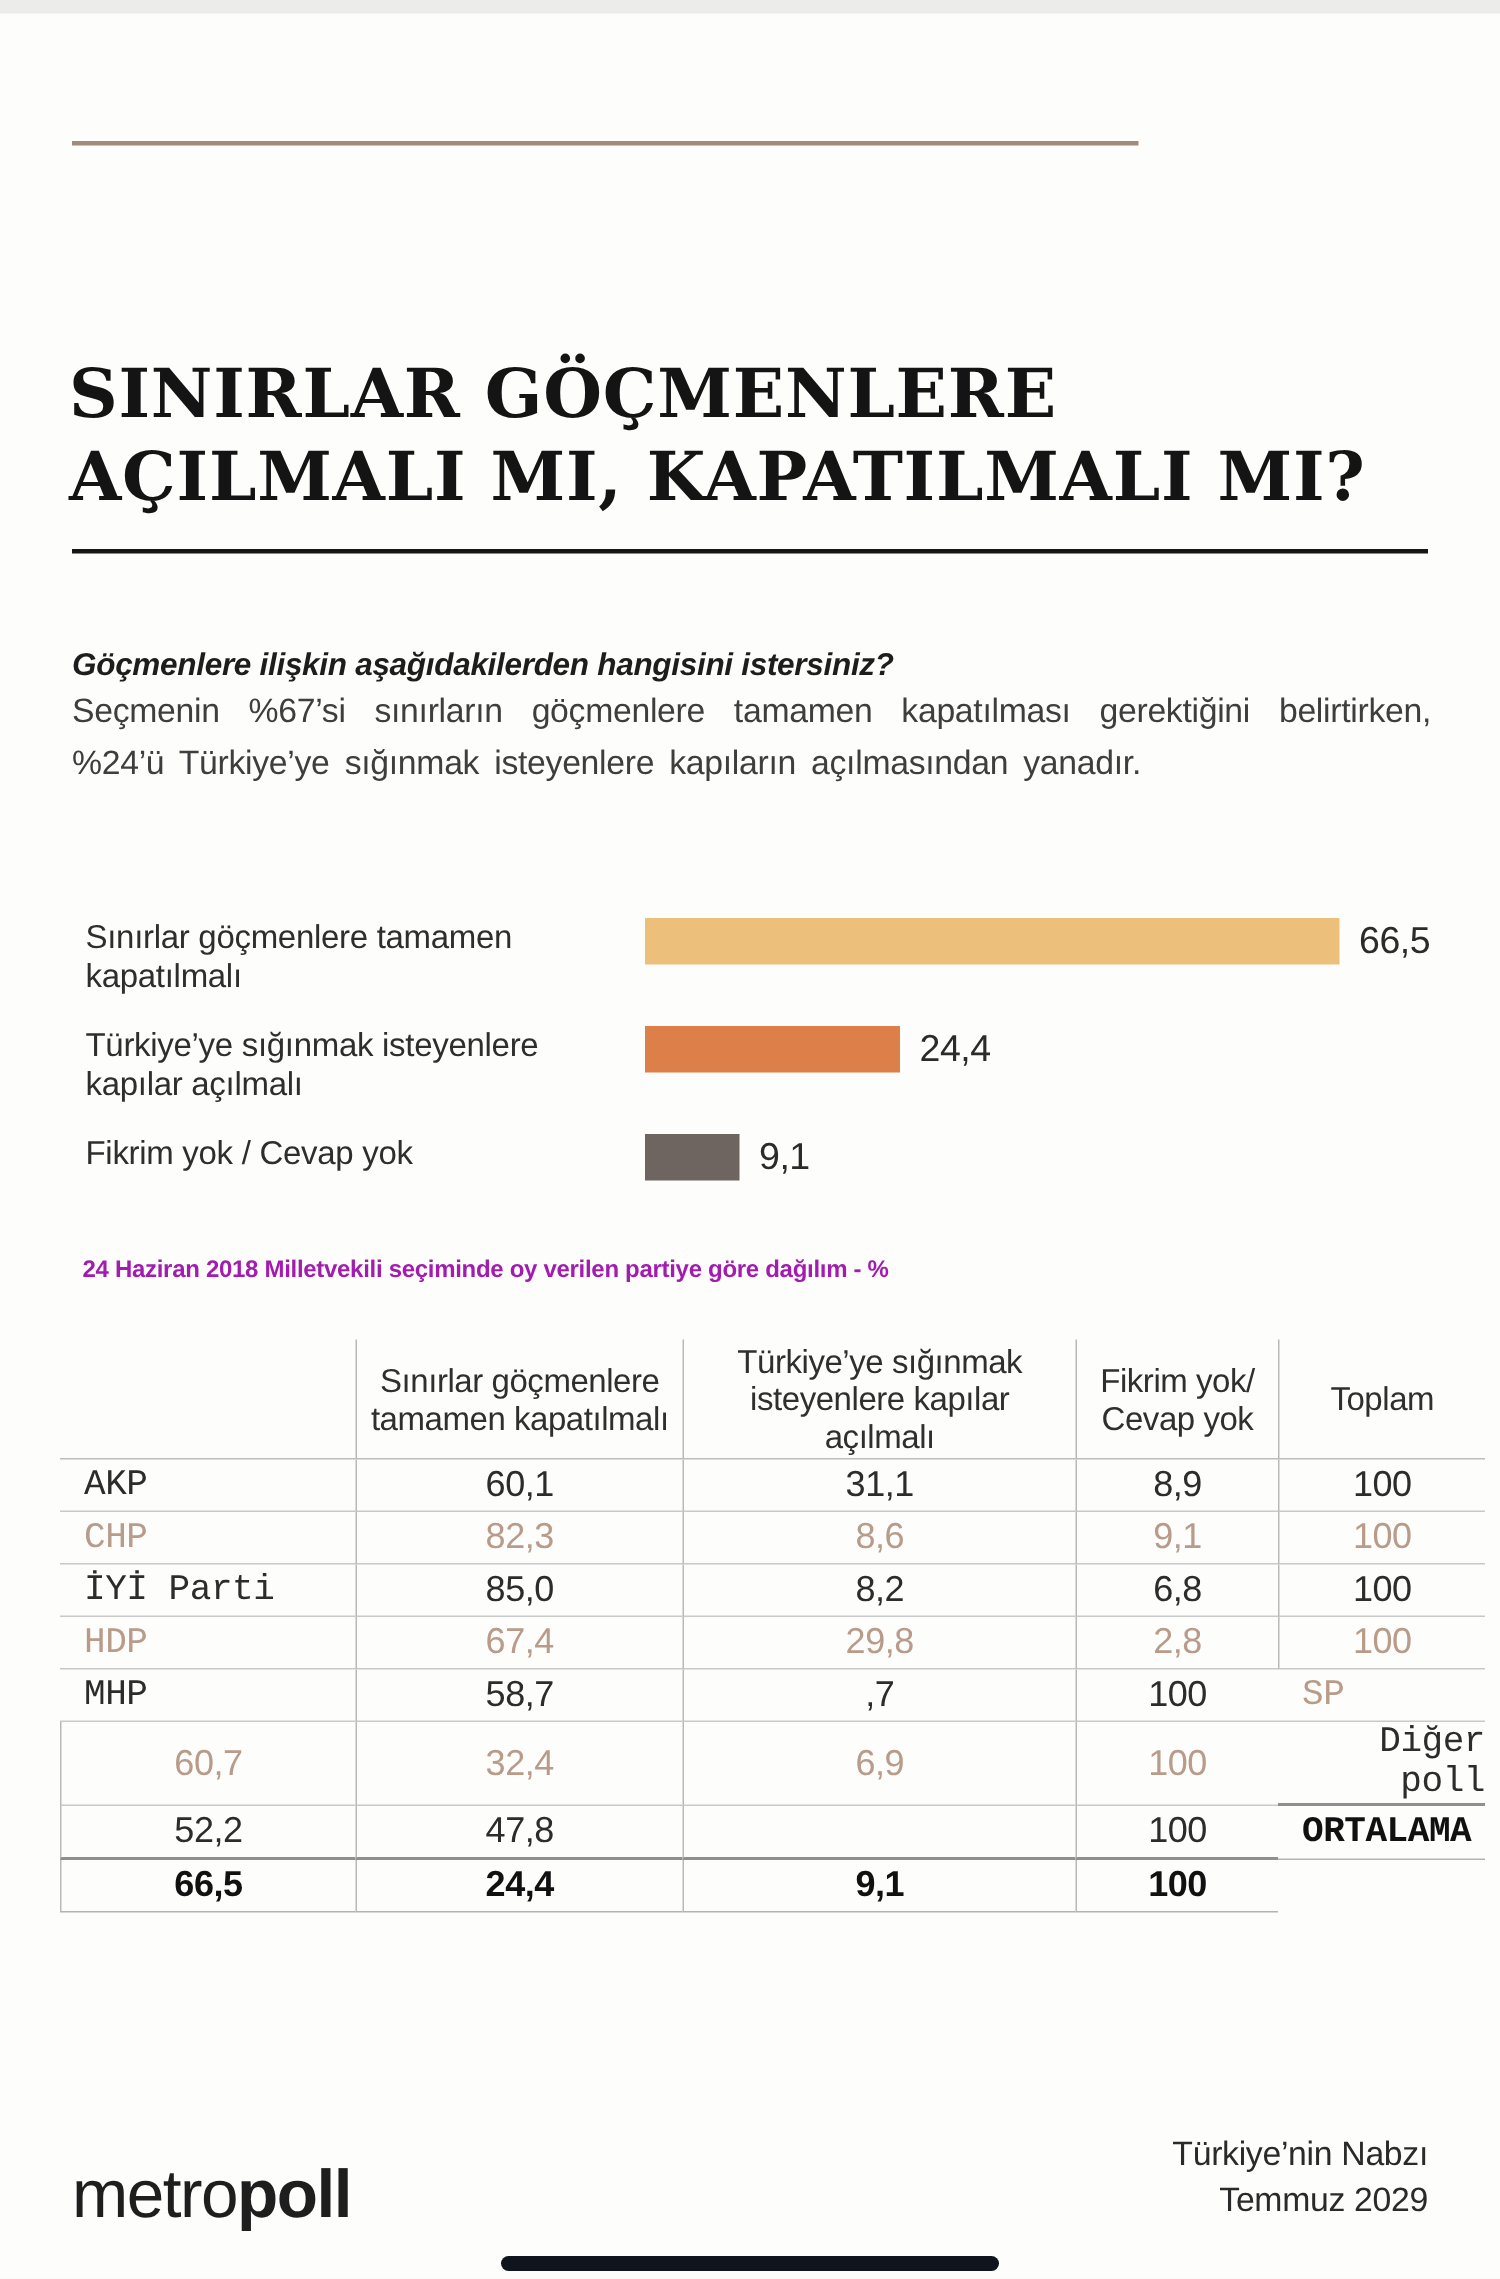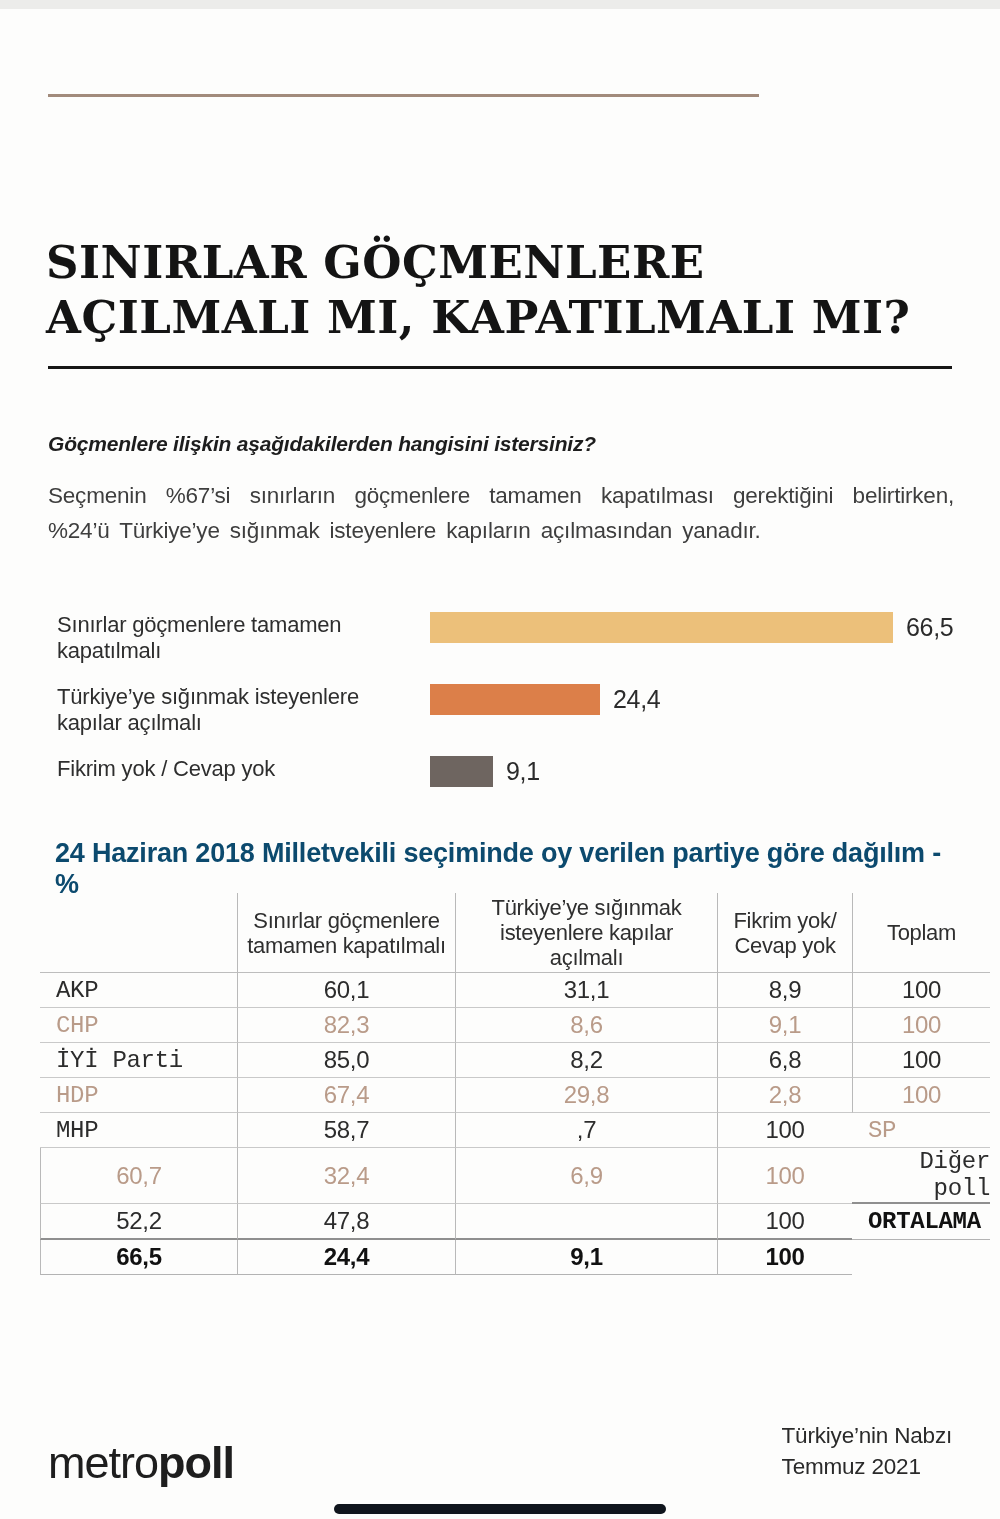--- a/index.html
+++ b/index.html
@@ -24,39 +24,39 @@
     position:absolute;left:46px;top:236px;margin:0;width:920px;
     font-family:"DejaVu Serif", serif;font-weight:700;
     font-size:45px;line-height:1.22;color:#141414;letter-spacing:0.5px;
   }
   .title-rule{position:absolute;left:48px;top:366px;width:904px;height:3px;background:#161616;}
   .question{
     position:absolute;left:48px;top:432px;width:900px;
     font-size:21px;font-weight:700;font-style:italic;color:#1d1d1d;letter-spacing:-0.2px;
   }
   .summary{
-    position:absolute;left:48px;top:478px;width:906px;margin:0;
+    position:absolute;left:48px;top:456px;width:906px;margin:0;
     font-size:22.5px;line-height:1.56;color:#3e3e3e;
     text-align:justify;letter-spacing:-0.2px;word-spacing:4px;
   }
   
   .chart{position:absolute;left:57px;top:612px;width:910px;}
   .chart-row{display:flex;align-items:flex-start;margin-bottom:20px;}
   .chart-row:last-child{margin-bottom:0;}
   .chart-label{
     width:362px;flex:0 0 362px;
     font-size:22px;line-height:26px;color:#2e2e2e;letter-spacing:-0.2px;
   }
   .bar-wrap{display:flex;align-items:center;margin-left:11px;}
   .bar{height:31px;flex:0 0 auto;}
   .bar-value{margin-left:13px;font-size:25px;color:#2b2b2b;letter-spacing:-0.3px;}
   
   .table-title{
     position:absolute;left:55px;top:838px;width:900px;
-    font-size:27px;font-weight:700;color:#0c4a6e;letter-spacing:-0.2px;
+    font-size:16px;font-weight:700;color:#a21caf;letter-spacing:-0.2px;
   }
   .ptable{
     position:absolute;left:40px;top:893px;width:950px;
     display:grid;grid-template-columns:197px 218px 262px 135px 138px;
   }
   .cell{
     display:flex;align-items:center;justify-content:center;
     border-bottom:1px solid #c9c9c9;
     font-size:24px;color:#2c2c2c;letter-spacing:-0.3px;
     min-height:34px;text-align:center;
@@ -72,21 +72,21 @@
   .cell.bold{font-weight:700;color:#111;}
   
   .footer{
     position:absolute;left:48px;top:1420px;width:904px;
     display:flex;justify-content:space-between;align-items:flex-start;
   }
   .logo{font-size:45px;letter-spacing:-1px;color:#1e1e1e;line-height:1;margin-top:20px;}
   .logo .lt{font-weight:400;}
   .logo .bd{font-weight:700;}
   .footer-right{
-    font-size:22.5px;line-height:31px;color:#2a2a2a;letter-spacing:-0.2px;
+    text-align:right;font-size:22.5px;line-height:31px;color:#2a2a2a;letter-spacing:-0.2px;
   }
   .home-bar{
     position:absolute;left:334px;top:1504px;width:332px;height:10px;
     border-radius:5px;background:#10151d;
   }
 </style>
 </head>
 <body>
 
 <div class="page">
@@ -173,18 +173,18 @@
       <div class="cell vline bold" style="border-bottom: 1px solid rgb(179, 179, 179);">9,1</div>
       <div class="cell vline bold" style="border-bottom: 1px solid rgb(179, 179, 179);">100</div>
     </div>
 
   <div class="footer">
     <div class="logo">
       <span class="lt">metro</span><span class="bd">poll</span>
     </div>
     <div class="footer-right">
       <div>Türkiye’nin Nabzı</div>
-      <div>Temmuz 2021</div>
+      <div>Temmuz 2029</div>
     </div>
   </div>
 
   <div class="home-bar"></div>
 </div>
 
 </body></html>

